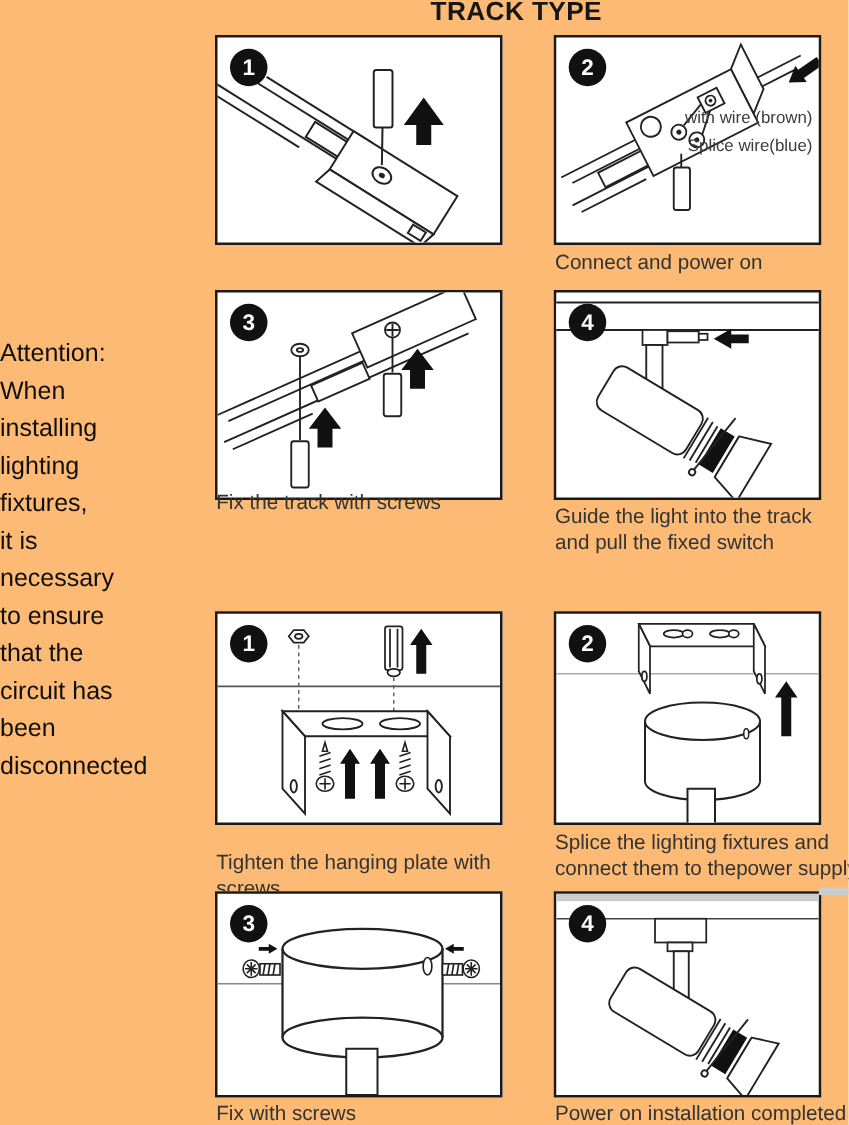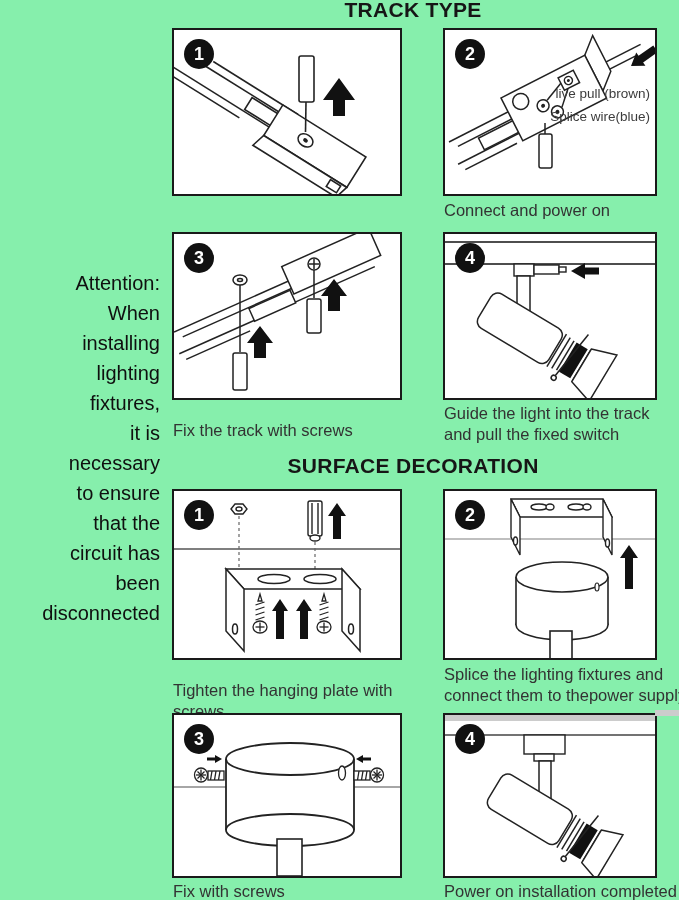--- a/index.html
+++ b/index.html
@@ -1,20 +1,20 @@
 <!DOCTYPE html>
 <html><head>
 <meta charset="utf-8">
 <style>
   *{margin:0;padding:0;box-sizing:border-box}
   html,body{background:#fff}
   body{width:679px;height:900px;position:relative;font-family:"Liberation Sans",sans-serif}
-  .page{position:absolute;left:0;top:0;width:679px;height:900px;background:#86efac;overflow:hidden}
+  .page{position:absolute;left:0;top:0;width:679px;height:900px;background:#fdba74;overflow:hidden}
   .section-title{position:absolute;left:160px;width:506px;text-align:center;font-size:21px;font-weight:700;color:#161616;letter-spacing:.3px}
-  .attention{position:absolute;left:0;top:268px;width:160px;text-align:right;font-size:20px;line-height:30px;color:#0f0f0f;white-space:pre-line}
+  .attention{position:absolute;left:0;top:268px;width:160px;text-align:left;font-size:20px;line-height:30px;color:#0f0f0f;white-space:pre-line}
   .panel{position:absolute;border:2px solid #1a1a1a;background:#fff}
   .panel svg{position:absolute;left:0;top:0;display:block}
   .badge{position:absolute;left:10px;top:9px;width:30px;height:30px;border-radius:50%;background:#111;color:#fff;font-size:18px;font-weight:700;display:flex;align-items:center;justify-content:center}
   .caption{position:absolute;width:268px;font-size:16.5px;line-height:21px;color:#333;white-space:pre-line}
   .wire-label{position:absolute;right:5px;font-size:13.5px;color:#3c3c3c;white-space:nowrap}
   .gray-overhang{position:absolute;left:655px;top:710px;width:24px;height:6px;background:#ccc}
 </style>
 </head>
 <body>
 
@@ -71,21 +71,21 @@
         <line x1="50" y1="36" x2="64" y2="22"></line>
       </g>
       <g stroke="#222" stroke-width="1.5" fill="#fff">
         <line x1="100" y1="93" x2="100" y2="104"></line>
         <rect x="94" y="104" width="13" height="34" rx="2"></rect>
       </g>
       <g transform="translate(186,36) rotate(-35)">
         <polygon points="0,0 12,-8 12,-4 30,-4 30,4 12,4 12,8" fill="#111"></polygon>
       </g>
     </svg>
-    <div class="wire-label" style="top:56px">live pull (brown)</div>
+    <div class="wire-label" style="top:56px">with wire (brown)</div>
     <div class="wire-label" style="top:79px">Splice wire(blue)</div>
     <div class="badge">
         <span>2</span>
       </div>
   </div>
   <div class="caption" style="left:444px;top:200px">Connect and power on</div>
 
   <div class="panel" style="left:172px;top:232px;width:230px;height:168px">
     <svg width="226" height="164" viewBox="0 0 226 164">
       <g transform="translate(0,98) rotate(-24)" stroke="#222" stroke-width="1.5" fill="none">
@@ -109,21 +109,21 @@
         <line x1="140" y1="25" x2="140" y2="35"></line>
         <line x1="140" y1="36" x2="140" y2="64"></line>
         <rect x="133" y="65" width="14" height="34" rx="2"></rect>
       </g>
       <polygon points="160,45 173,62 166,62 166,77 154,77 154,62 147,62" fill="#111"></polygon>
     </svg>
     <div class="badge">
         <span>3</span>
       </div>
   </div>
-  <div class="caption" style="left:173px;top:420px">Fix the track with screws</div>
+  <div class="caption" style="left:173px;top:392px">Fix the track with screws</div>
 
   <div class="panel" style="left:443px;top:232px;width:214px;height:168px">
     <svg width="210" height="164" viewBox="0 0 210 164">
       <g stroke="#222" stroke-width="1.6" fill="#fff">
         <rect x="-2" y="8" width="216" height="22"></rect>
       </g>
       <g stroke="#222" stroke-width="1.4" fill="#fff">
         <rect x="69" y="30" width="20" height="12"></rect>
         <rect x="89" y="31" width="25" height="9"></rect>
         <rect x="114" y="33" width="7" height="5"></rect>
@@ -155,21 +155,20 @@
 lighting
 fixtures,
 it is
 necessary
 to ensure
 that the
 circuit has
 been
 disconnected</div>
 
-  <div class="section-title" style="top:454px">SURFACE DECORATION</div>
 
   <div class="panel" style="left:172px;top:489px;width:230px;height:171px">
     <svg width="226" height="167" viewBox="0 0 226 167">
       <line x1="0" y1="58" x2="226" y2="58" stroke="#555" stroke-width="1.4"></line>
       <g stroke="#222" stroke-width="1.4" fill="#fff">
         <polygon points="57,18 61,13 69,13 73,18 69,23 61,23"></polygon>
         <ellipse cx="65" cy="18" rx="3" ry="2"></ellipse>
       </g>
       <line x1="65" y1="25" x2="65" y2="76" stroke="#666" stroke-width="1.2" stroke-dasharray="3,3"></line>
       <g stroke="#222" stroke-width="1.4" fill="#fff">

